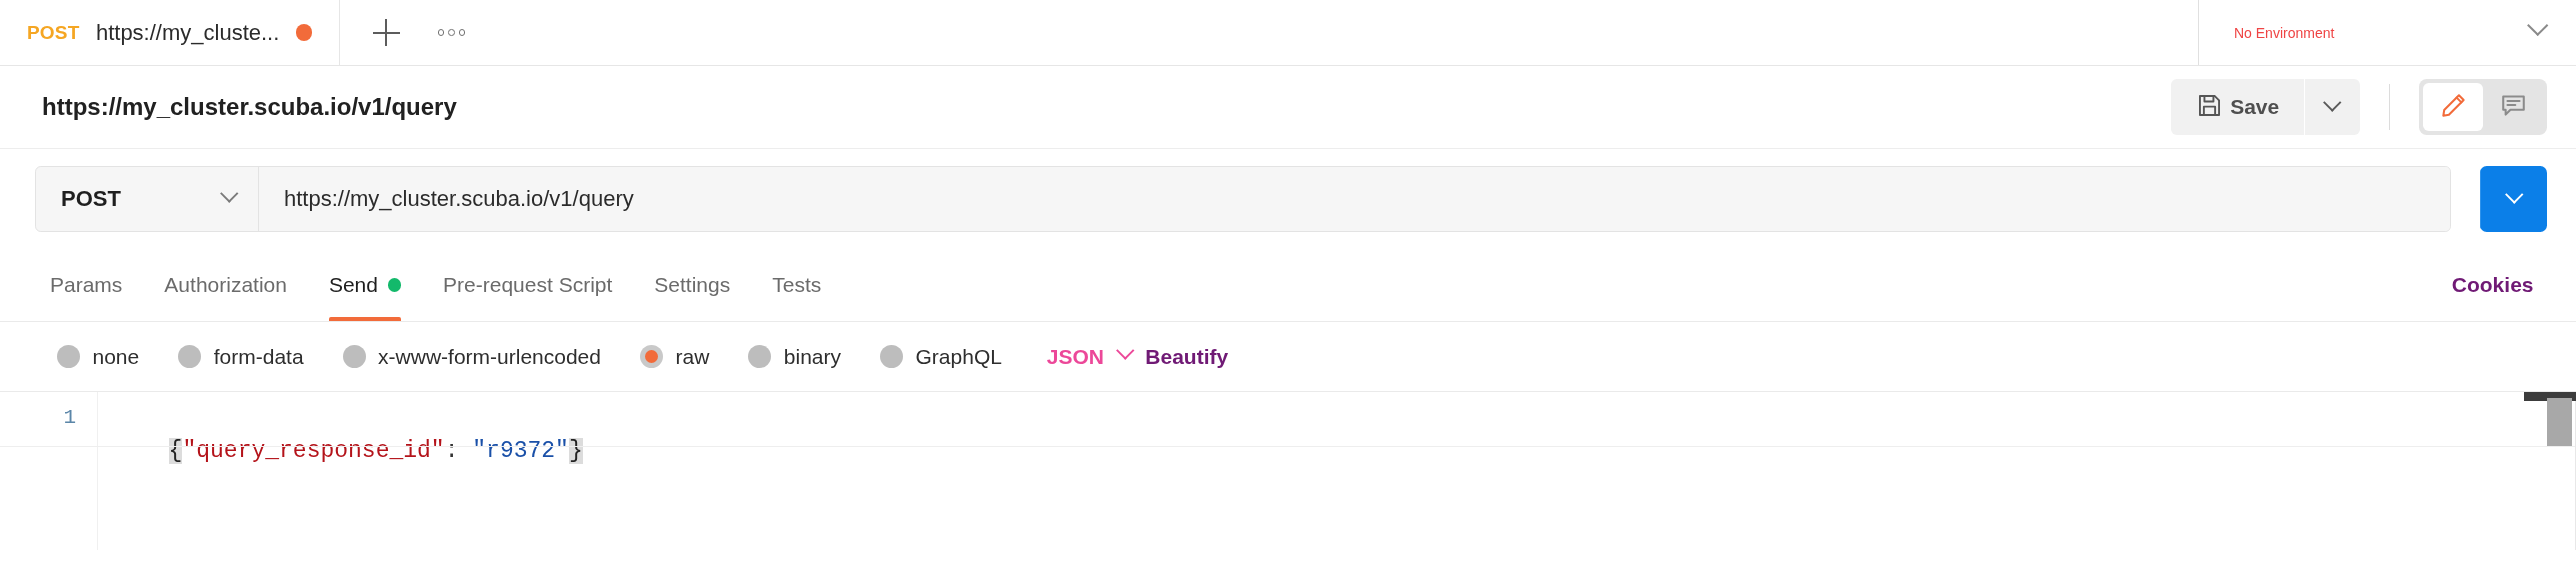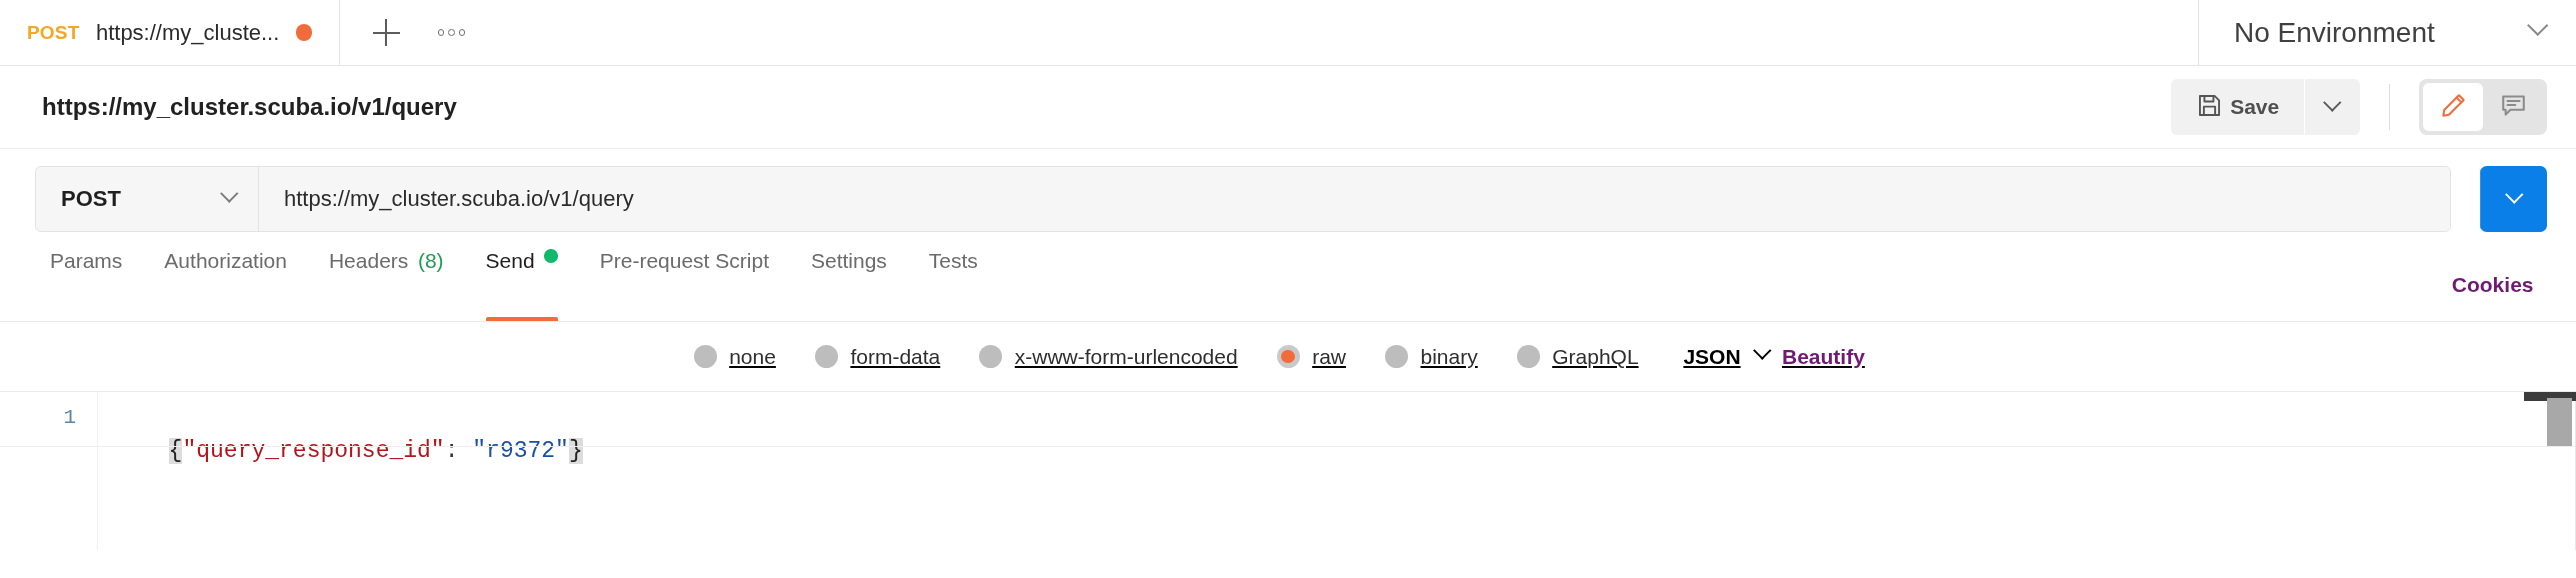--- a/index.html
+++ b/index.html
@@ -71,21 +71,21 @@
   }
   .env-wrap {
     display: flex; align-items: center;
     justify-content: space-between;
     border-left: 1px solid #e0e0e0;
     width: 378px;
     height: 100%;
     padding: 0 31px 0 35px;
     cursor: pointer;
   }
-  .env-label { font-size: 28px; color: #404040; }
+  .env-label { font-size: 14px; color: #ef4444; }
 
   
   .chev {
     display: inline-block;
     width: 15.4px; height: 15.4px;
     border-right: 2.3px solid currentColor;
     border-bottom: 2.3px solid currentColor;
     transform: rotate(45deg);
     position: relative; top: -4.8px;
   }
@@ -214,21 +214,21 @@
   .tabs-row {
     height: 73px;
     display: flex;
     align-items: stretch;
     justify-content: space-between;
     padding: 0 29px 0 29px;
     border-bottom: 1px solid #eaeaea;
   }
   .tabs { display: flex; align-items: stretch; }
   .tab {
-    display: flex; align-items: flex-start; gap: 9.6px;
+    display: flex; align-items: center; gap: 9.6px;
     padding: 0 21px;
     font-size: 21px;
     color: #6b6b6b;
     cursor: pointer;
     position: relative;
   }
   .tab.active { color: #1e1e1e; font-weight: 400; }
   .tab.active::after {
     content: "";
     position: absolute;
@@ -247,23 +247,22 @@
     font-size: 21px; font-weight: 600; color: #701a75;
     cursor: pointer;
     padding: 0 13.5px;
   }
 
   
   .bodytype-row {
     height: 69px;
     display: flex;
     align-items: center;
-    justify-content: center;
-    padding: 0 42px 0 38px;
-    text-decoration: underline;
+    justify-content: flex-start;
+    padding: 0 42px 0 57px;
   }
   .radios { display: flex; align-items: center; gap: 0; }
   .radio-item {
     display: flex; align-items: center; gap: 12.5px;
     margin-right: 39px;
     cursor: pointer;
     font-size: 21px;
     color: #2e2e2e;
   }
   .rdot {
@@ -273,21 +272,21 @@
     flex: none;
   }
   .rdot.sel { background: #c9c9c9; }
   .rdot.sel::after {
     content: "";
     width: 13.5px; height: 13.5px; border-radius: 50%;
     background: #f26b3a;
   }
   .fmt-select {
     display: flex; align-items: center; gap: 15.4px;
-    color: #000000; cursor: pointer;
+    color: #ec4899; cursor: pointer;
     margin-left: 5.8px;
   }
   .fmt-select .fmt-label { font-size: 21px; font-weight: 700; }
 
   
   .editor {
     position: relative;
     height: 159px;
     border-top: 1px solid #eaeaea;
     background: #ffffff;
@@ -448,24 +447,20 @@
   <div class="tabs">
 
     <div class="tab">
       <span>Params</span>
     </div>
 
     <div class="tab">
       <span>Authorization</span>
     </div>
 
-    <div class="tab">
-      <span>Headers</span>
-      <span class="count">(8)</span>
-    </div>
 
     <div class="tab active">
       <span>Send</span>
       <span class="green-dot"></span>
     </div>
 
     <div class="tab">
       <span>Pre-request Script</span>
     </div>
 

